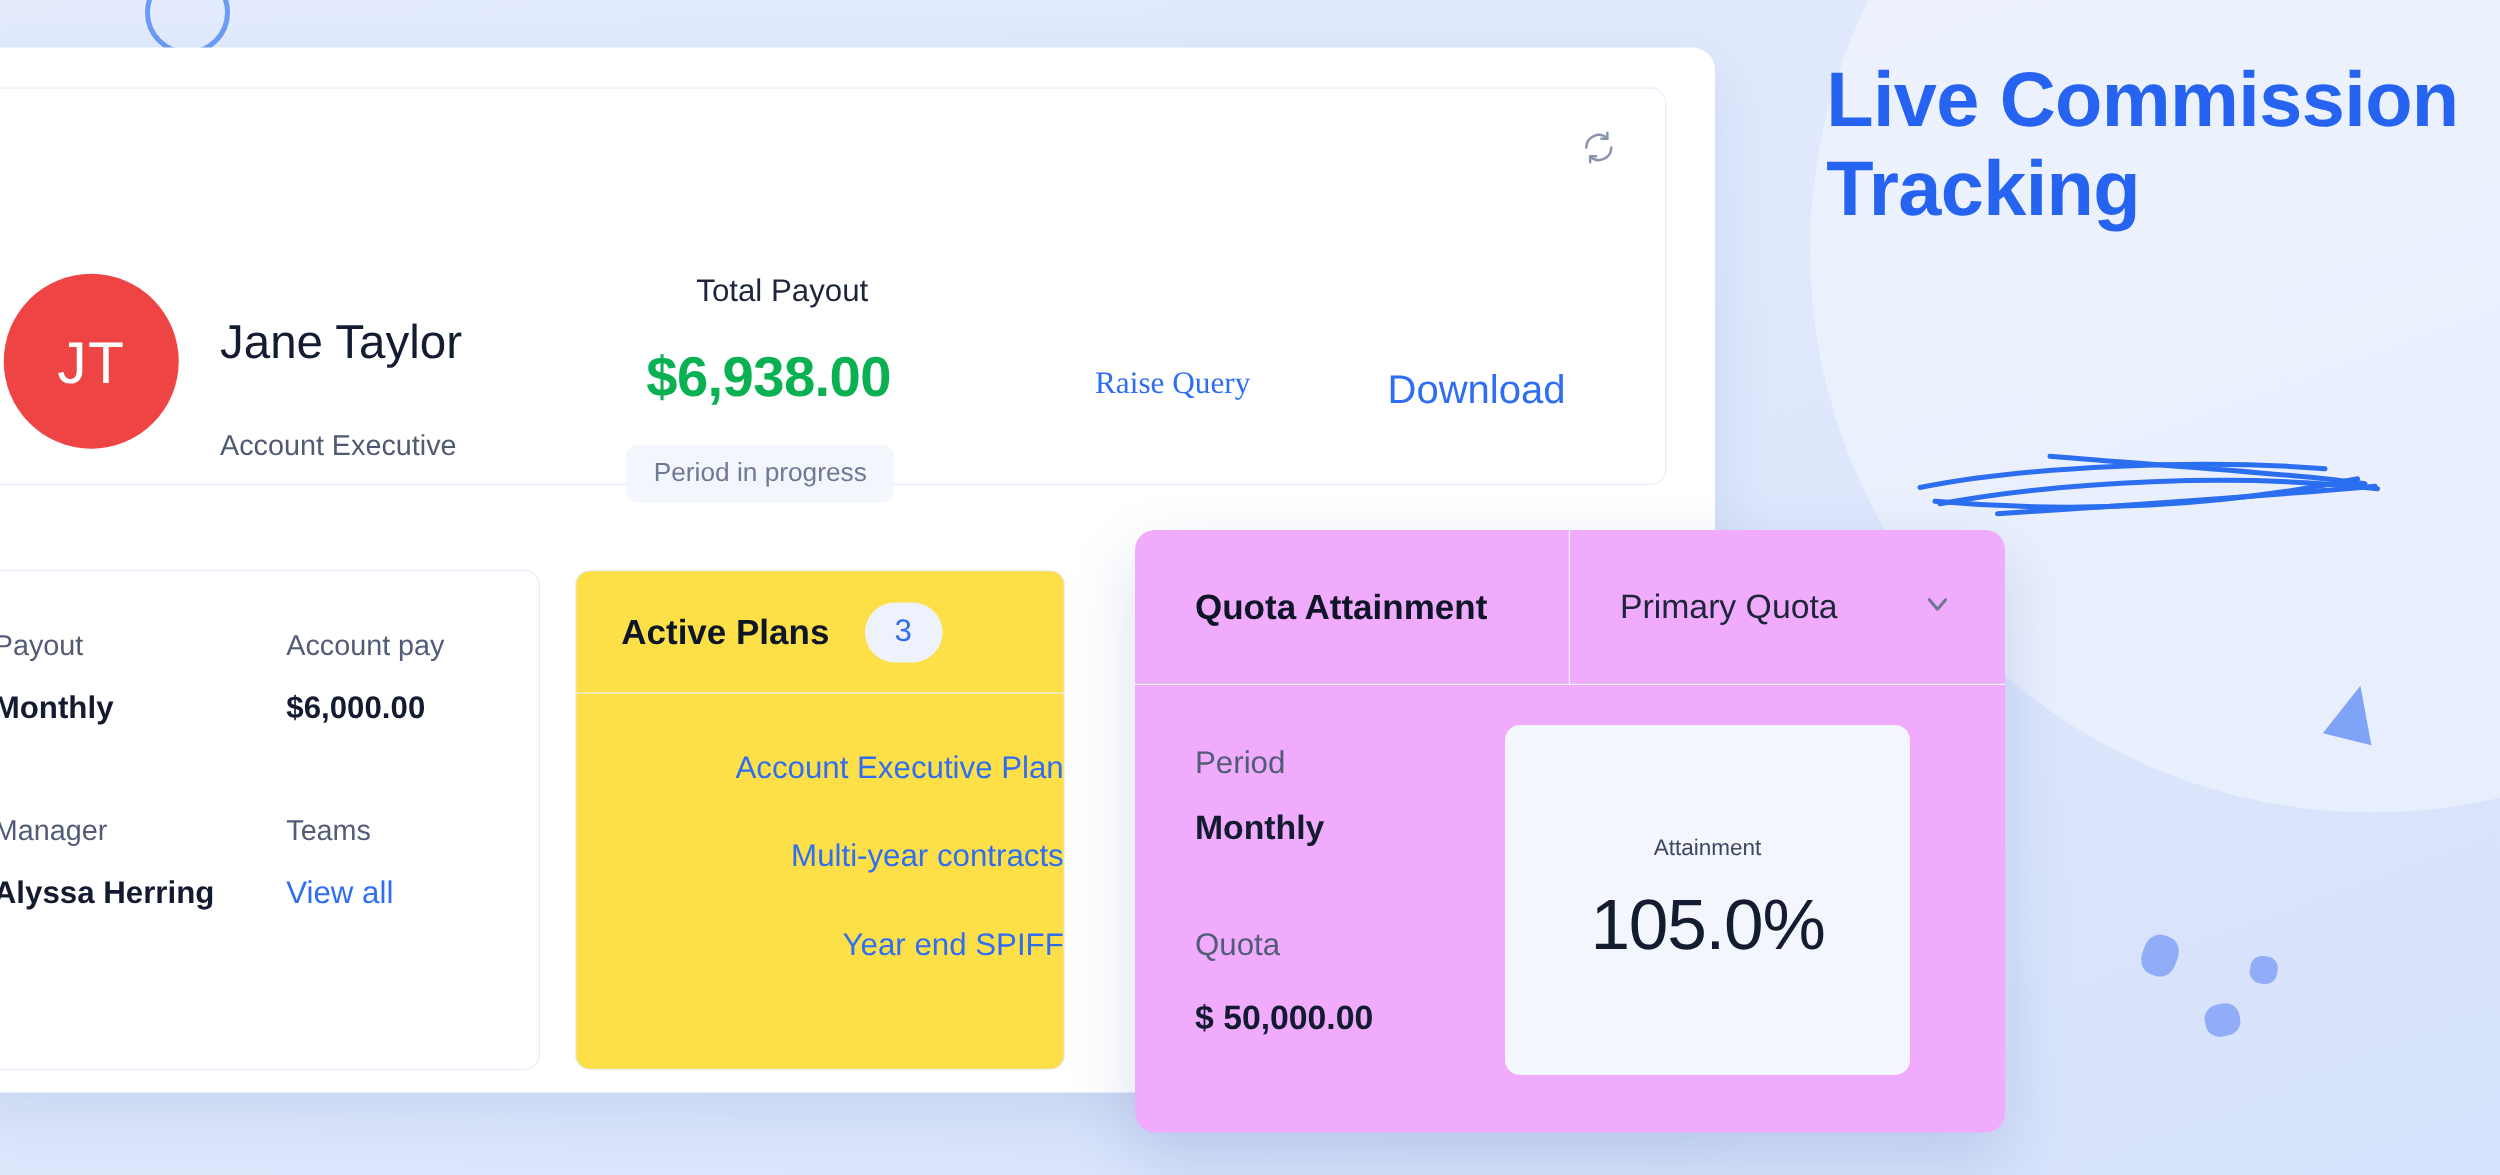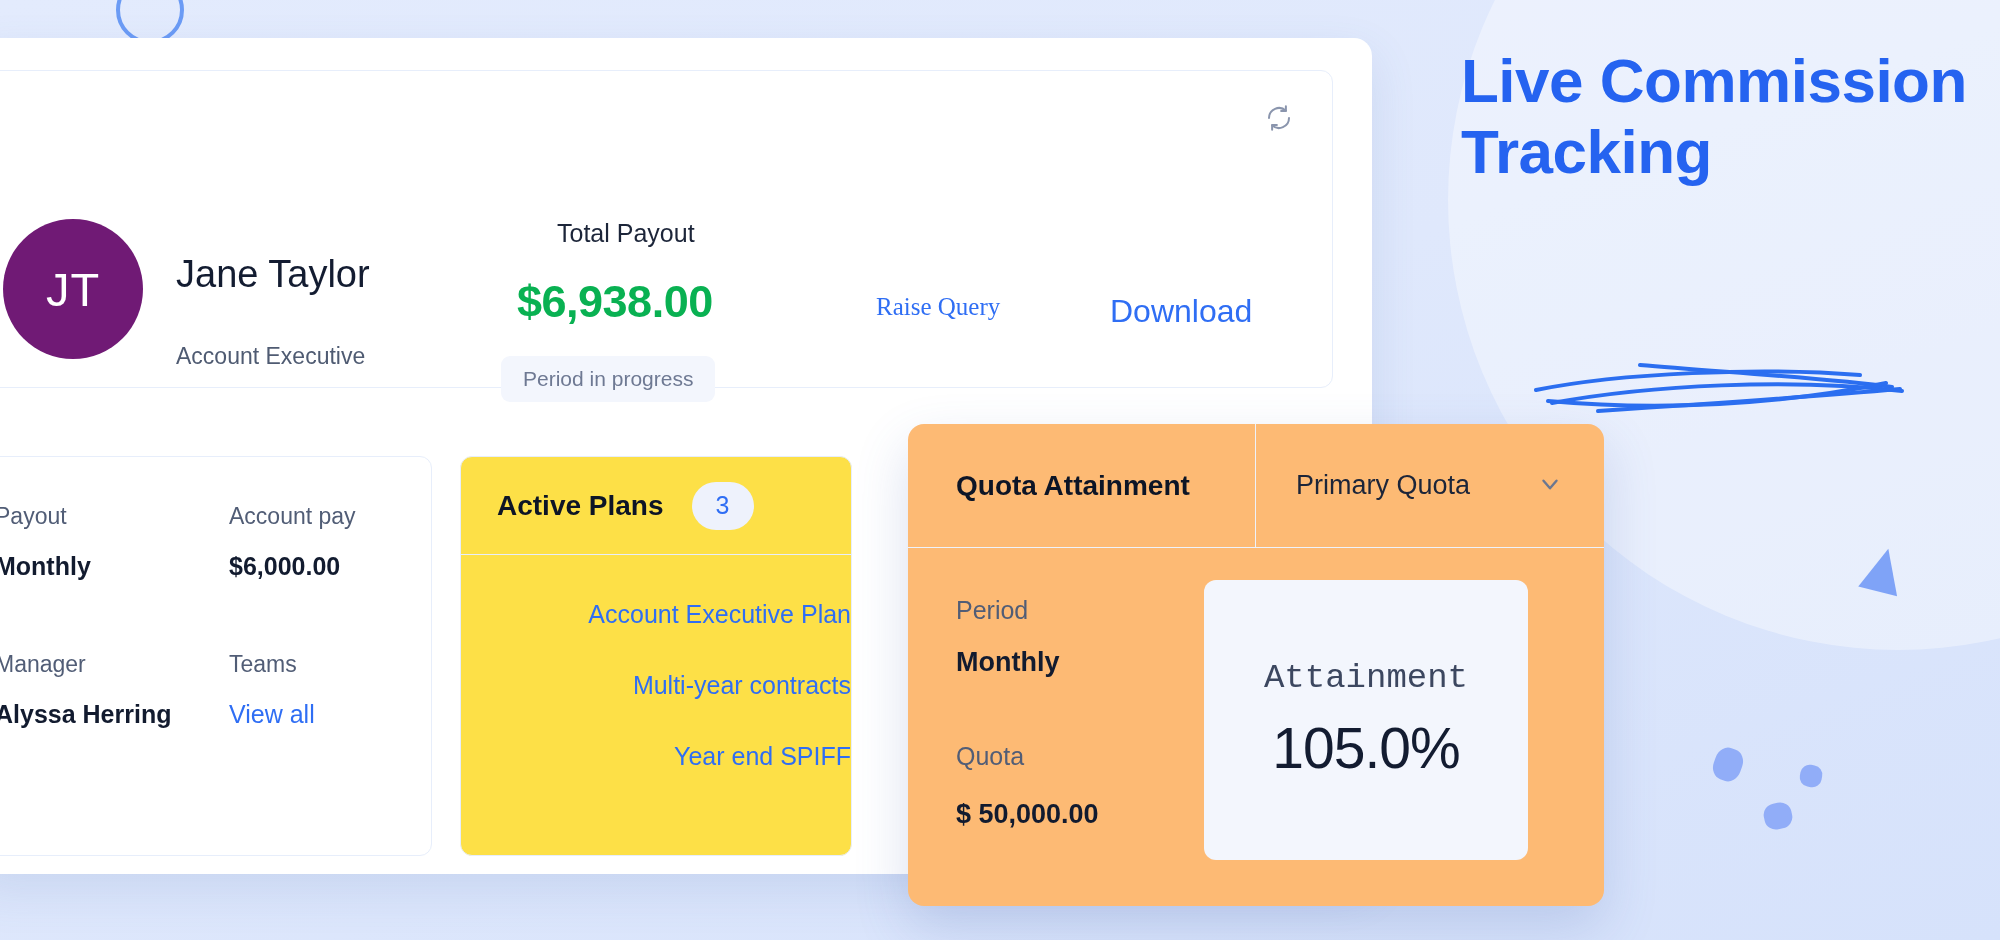--- a/index.html
+++ b/index.html
@@ -82,21 +82,21 @@
   }
   #refresh-btn {
     position: absolute; right: 38px; top: 32px;
     width: 30px; height: 30px;
     cursor: pointer;
   }
   #avatar {
     position: absolute; left: 32px; top: 148px;
     width: 140px; height: 140px;
     border-radius: 50%;
-    background: #701a75;
+    background: #ef4444;
     color: #fff;
     font-size: 47px;
     display: flex; align-items: center; justify-content: center;
     letter-spacing: 1px;
   }
   #person-name {
     position: absolute; left: 205px; top: 182px;
     font-size: 38px; font-weight: normal; color: #131c31;
   }
   #person-role {
@@ -171,21 +171,21 @@
   .plan-item {
     font-size: 25px; color: #2f6ef4;
     margin-bottom: 42px; cursor: pointer;
   }
 
   
   #quota-card {
     position: absolute;
     left: 908px; top: 424px;
     width: 696px; height: 482px;
-    background: #fdba74;
+    background: #f0abfc;
     border-radius: 16px;
     box-shadow: 0 22px 54px rgba(70,100,175,0.20);
   }
   #quota-head {
     height: 124px;
     display: flex; align-items: center;
     border-bottom: 1px solid #eef2fb;
   }
   #quota-head-title {
     width: 348px; height: 100%;
@@ -207,21 +207,21 @@
   #quota-amount-label { font-size: 25px; color: #515d76; margin-top: 64px; }
   #quota-amount-value { font-size: 27px; font-weight: bold; color: #121b2f; margin-top: 28px; }
   #attainment-box {
     position: absolute; left: 296px; top: 32px;
     width: 324px; height: 280px;
     background: #f3f6fd;
     border-radius: 12px;
     display: flex; flex-direction: column;
     align-items: center; justify-content: center;
   }
-  #attainment-label { font-size: 34px; color: #3c4760; margin-bottom: 18px; font-family: Liberation Mono, monospace; }
+  #attainment-label { font-size: 18px; color: #3c4760; margin-bottom: 18px; }
   #attainment-value { font-size: 57px; color: #131c31; letter-spacing: -1px; }
 </style>
 </head>
 <body>
 
 <div id="bg-decor">
   <div class="decor-big-circle"></div>
   <div class="decor-ring"></div>
   <div class="decor-triangle"></div>
   <div class="decor-dot d1"></div>

